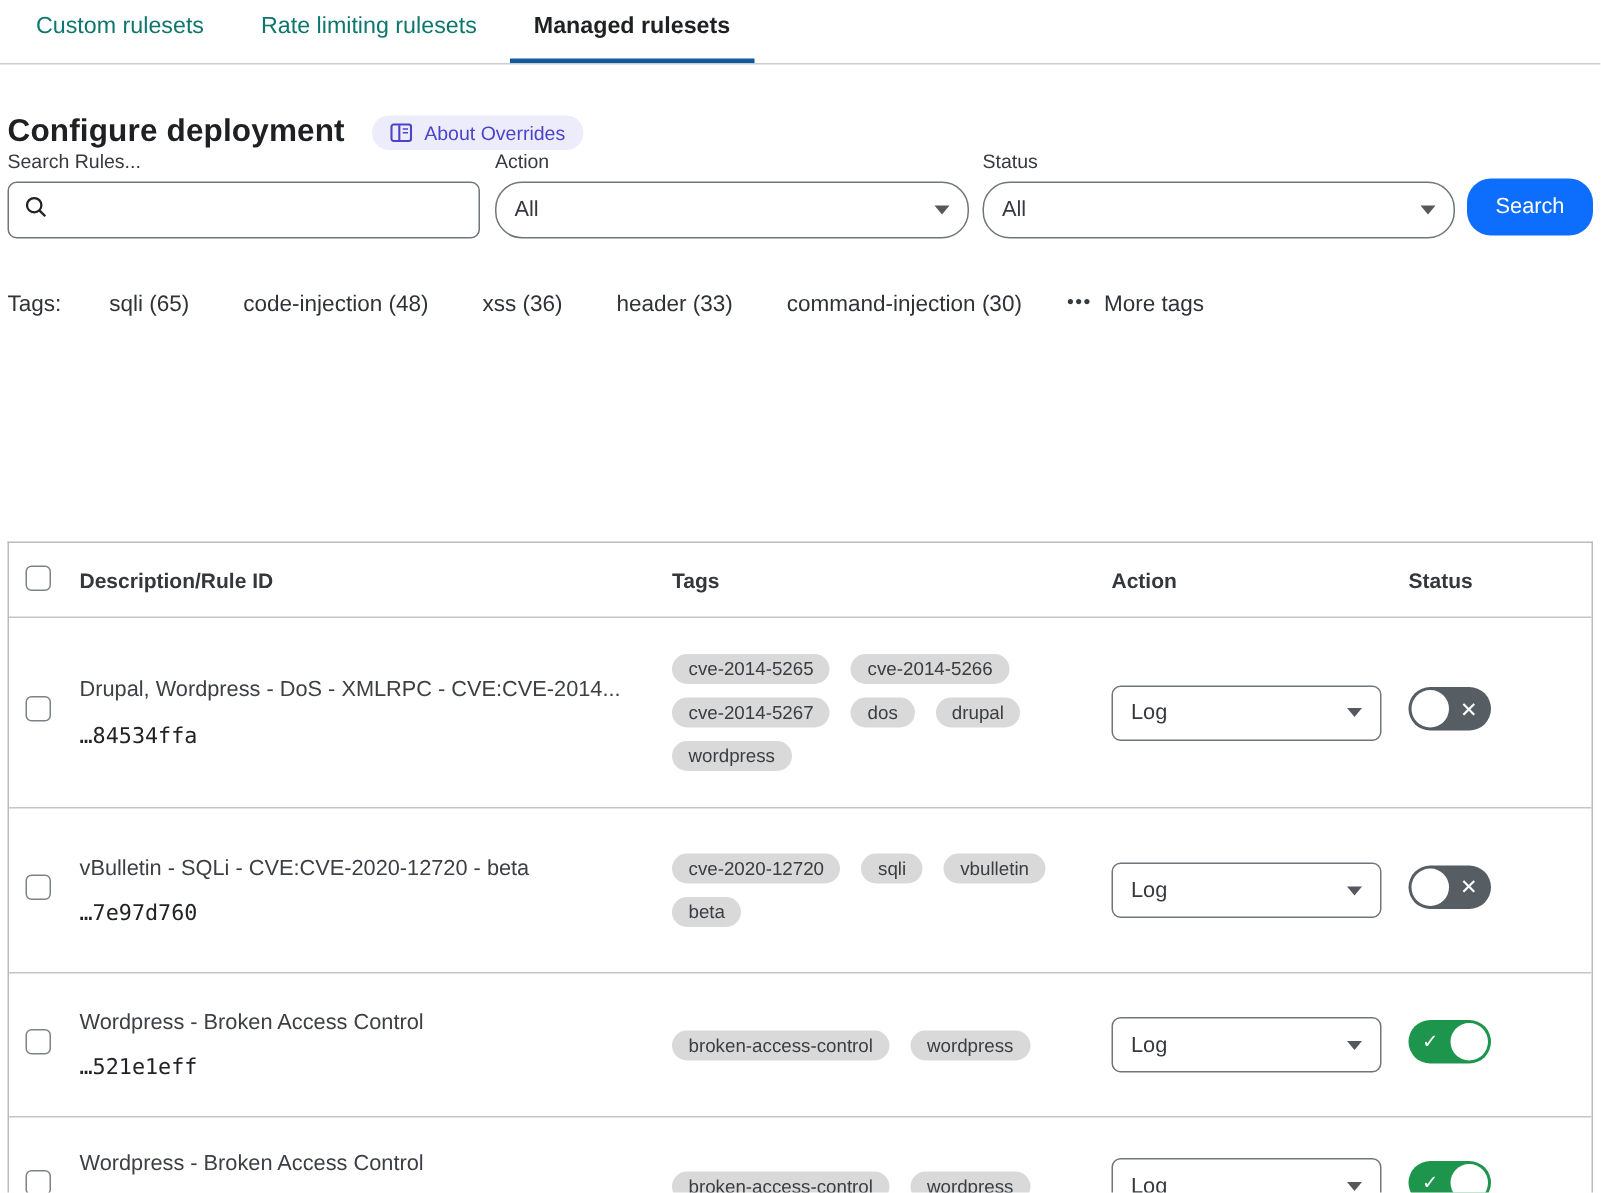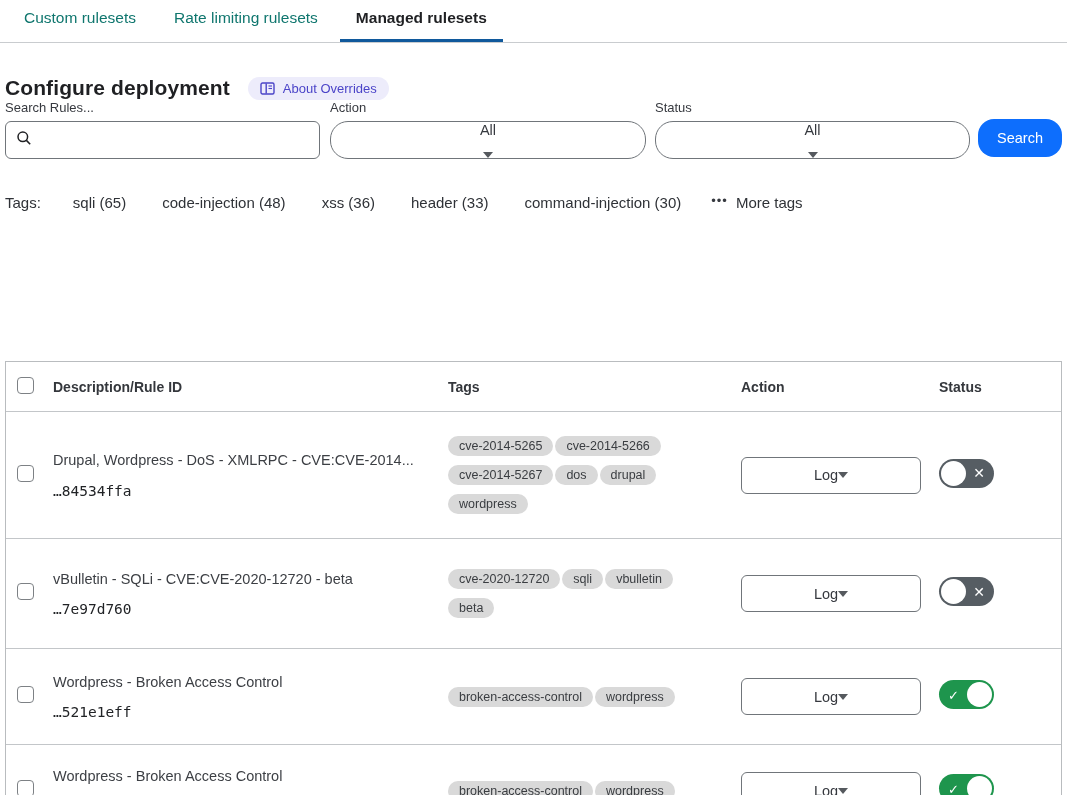--- a/index.html
+++ b/index.html
@@ -103,21 +103,20 @@
     align-items: center;
     justify-content: space-between;
     height: 38px;
     border: 1px solid #70757a;
     border-radius: 18px;
     padding: 0 12px;
     background: #fff;
     font-size: 14.5px;
     color: #36393f;
     cursor: pointer;
-    flex-direction: column;
   }
   .caret {
     width: 0; height: 0;
     border-left: 5px solid transparent;
     border-right: 5px solid transparent;
     border-top: 6px solid #55595e;
   }
   .search-btn {
     width: 84px; height: 38px;
     background: #0d6efd;
@@ -195,40 +194,40 @@
   }
   .rule-id {
     font-family: "DejaVu Sans Mono", monospace;
     font-size: 14.5px;
     color: #212326;
     margin-top: 13px;
   }
   .pill-wrap {
     display: flex;
     flex-wrap: wrap;
-    gap: 9px 2px;
+    gap: 9px 14px;
     padding-right: 24px;
     text-align: center;
   }
   .tag-pill {
     background: #d9d9d9;
     color: #3a3d41;
     border-radius: 11px;
     padding: 3px 11px;
     font-size: 12.5px;
     white-space: nowrap;
   }
   .row-select {
     width: 180px;
     height: 37px;
     border: 1px solid #70757a;
     border-radius: 6px;
     display: flex;
     align-items: center;
-    justify-content: center;
+    justify-content: space-between;
     padding: 0 12px;
     font-size: 14.5px;
     color: #36393f;
     cursor: pointer;
     background: #fff;
   }
 
   
   .toggle {
     width: 55px; height: 29px;

